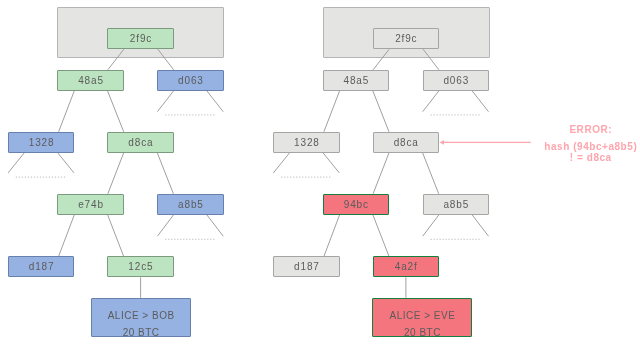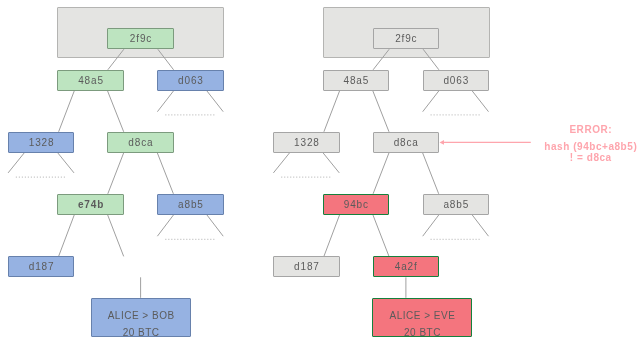--- a/index.html
+++ b/index.html
@@ -97,28 +97,31 @@
 </div>
 <div class="node blue" style="left:157.2px;top:69.7px;">
   <span>d063</span>
 </div>
 <div class="node blue" style="left:7.9px;top:131.7px;">
   <span>1328</span>
 </div>
 <div class="node green" style="left:107.2px;top:131.7px;">
   <span>d8ca</span>
 </div>
-<div class="node green" style="left:57.3px;top:193.7px;font-weight:bold;">
+<div class="node green" style="left:57.3px;top:193.7px;">
   <span>e74b</span>
 </div>
 <div class="node blue" style="left:157.2px;top:193.7px;">
   <span>a8b5</span>
 </div>
 <div class="node blue" style="left:7.9px;top:256.3px;">
   <span>d187</span>
+</div>
+<div class="node green" style="left:107.2px;top:256.3px;">
+  <span>12c5</span>
 </div>
 <div class="node tx blue" style="left:91.0px;top:297.7px;">
   <span>ALICE &gt; BOB</span>
   <span>20 BTC</span>
 </div>
 
 <div class="panel container" style="left:322.6px;top:7.3px;"></div>
 <div class="node grey" style="left:372.6px;top:28.2px;">
   <span>2f9c</span>
 </div>

